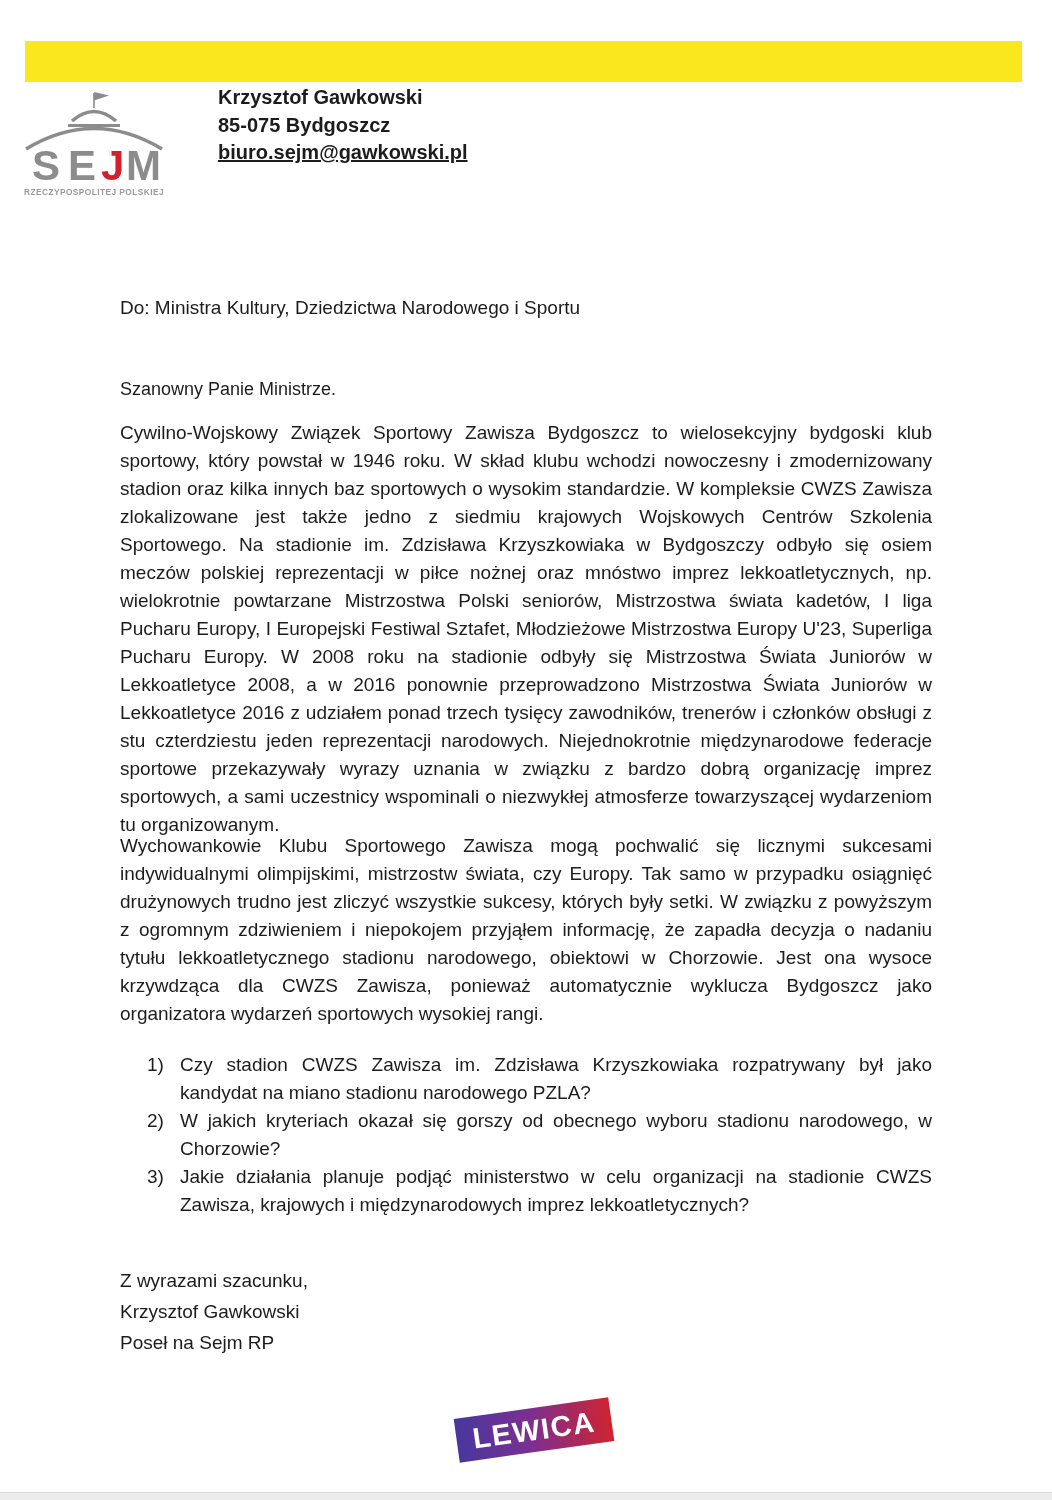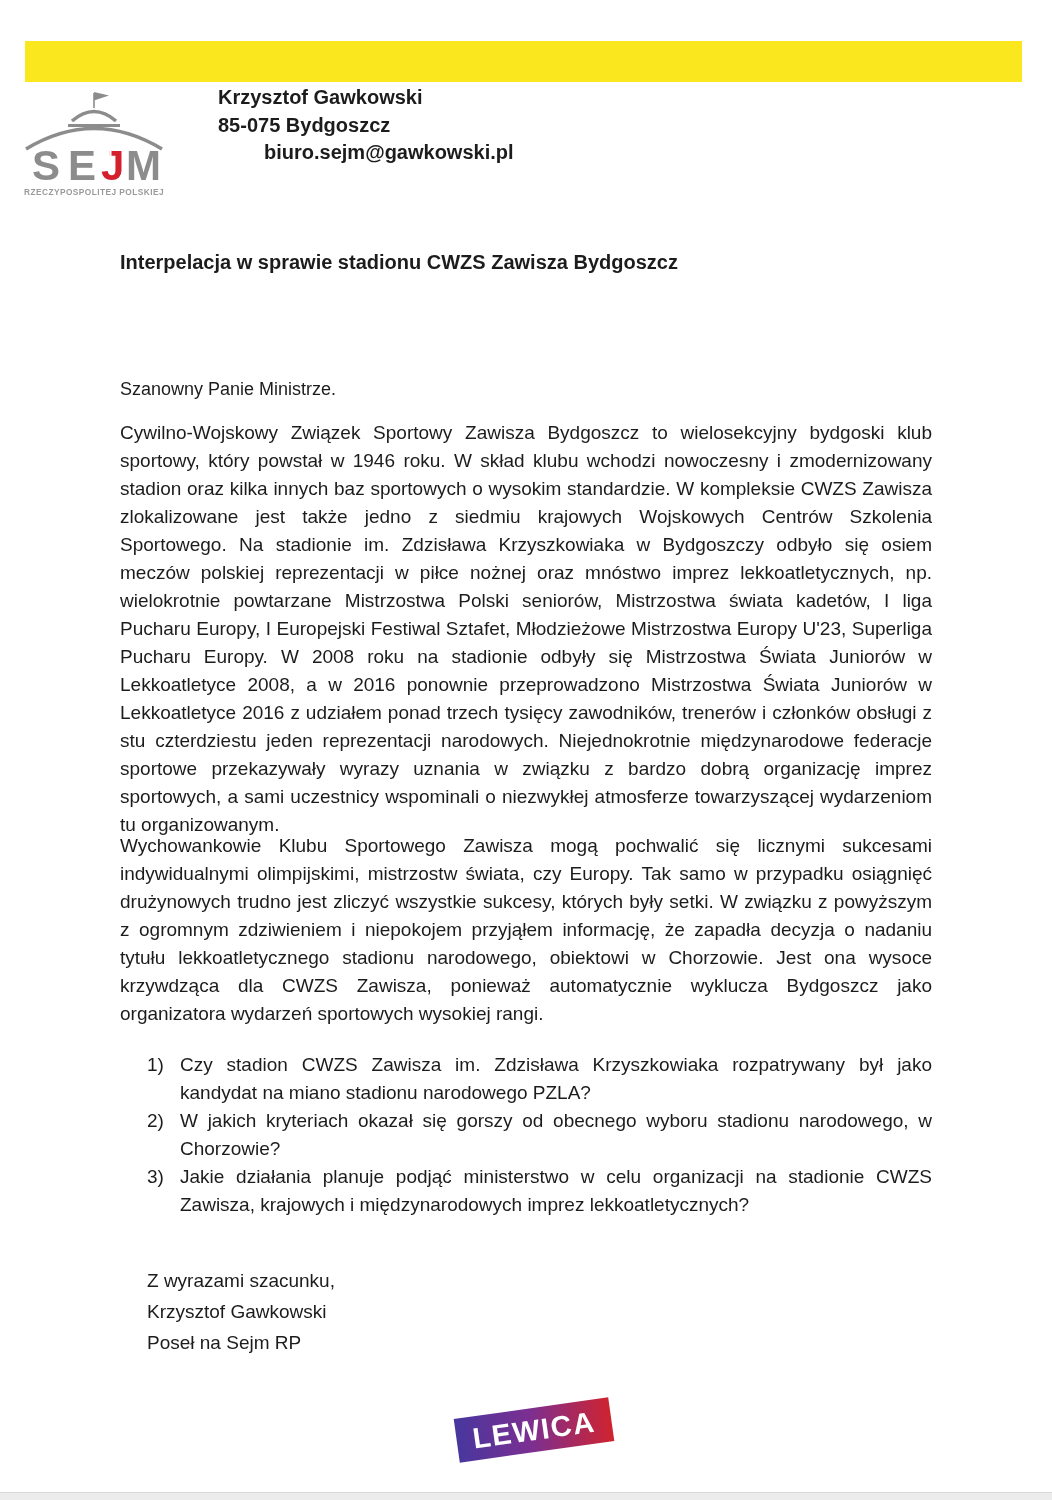--- a/index.html
+++ b/index.html
@@ -16,21 +16,21 @@
     width:997px;height:41px;
     background:#FAE71E;
   }
   .logo{
     position:absolute;left:22px;top:84px;width:150px;height:118px;
   }
   .sender{
     position:absolute;left:218px;top:84px;
     font-size:20px;font-weight:bold;line-height:27.5px;
   }
-  .sender .email{margin-left:46px;}
+  .sender .email{text-decoration:underline;}
   .title{
     position:absolute;left:120px;top:251px;
     font-size:20px;font-weight:bold;
   }
   .recipient{
     position:absolute;left:120px;top:297px;
     font-size:19px;
   }
   .salutation{
     position:absolute;left:120px;top:379px;
@@ -48,21 +48,21 @@
   }
   .q-list{
     position:absolute;left:147px;top:1051px;width:785px;
     font-size:19px;line-height:28px;
   }
   .q-item{display:flex;}
   .q-num{flex:0 0 33px;}
   .q-text{flex:1;text-align:justify;}
   .closing{
     position:absolute;left:120px;top:1265px;
-    font-size:19px;line-height:31px;margin-left:27px;
+    font-size:19px;line-height:31px;
   }
   .lewica-wrap{
     position:absolute;left:452px;top:1396px;width:170px;height:72px;
   }
   .lewica-band{
     position:absolute;left:4px;top:12px;
     width:156px;height:44px;
     background:linear-gradient(93deg,#47379E 0%,#7C2F91 48%,#D0232E 100%);
     transform:rotate(-8deg);
     display:flex;align-items:center;justify-content:center;
@@ -97,22 +97,22 @@
       <text x="2" y="108" font-size="9.5" font-weight="bold" fill="#9A9A9A" letter-spacing="0.5" textLength="140" lengthAdjust="spacingAndGlyphs">RZECZYPOSPOLITEJ POLSKIEJ</text>
     </svg>
   </div>
 
   <div class="sender">
     <div>Krzysztof Gawkowski</div>
     <div>85-075 Bydgoszcz</div>
     <div class="email">biuro.sejm@gawkowski.pl</div>
   </div>
 
-  <div class="title">Interpelacja w sprawie stadionu CWZS Zawisza Bydgoszcz</div>
 
+  <div class="recipient">Do: Ministra Kultury, Dziedzictwa Narodowego i Sportu</div>
 
   <div class="salutation">Szanowny Panie Ministrze.</div>
 
   <div class="body-par par1">Cywilno-Wojskowy Związek Sportowy Zawisza Bydgoszcz to wielosekcyjny bydgoski klub sportowy, który powstał w 1946 roku. W skład klubu wchodzi nowoczesny i zmodernizowany  stadion oraz kilka innych baz sportowych o wysokim standardzie. W kompleksie CWZS Zawisza zlokalizowane jest także jedno z siedmiu krajowych Wojskowych Centrów Szkolenia Sportowego. Na stadionie im. Zdzisława Krzyszkowiaka w Bydgoszczy odbyło się osiem meczów polskiej reprezentacji w piłce nożnej oraz mnóstwo imprez lekkoatletycznych, np. wielokrotnie powtarzane Mistrzostwa Polski seniorów, Mistrzostwa świata kadetów, I liga Pucharu Europy, I Europejski Festiwal Sztafet, Młodzieżowe Mistrzostwa Europy U'23, Superliga Pucharu Europy.  W 2008 roku na stadionie odbyły się Mistrzostwa Świata Juniorów w Lekkoatletyce 2008, a w 2016 ponownie przeprowadzono Mistrzostwa Świata Juniorów w Lekkoatletyce 2016 z udziałem ponad trzech tysięcy zawodników, trenerów i członków obsługi z stu czterdziestu jeden reprezentacji narodowych. Niejednokrotnie międzynarodowe federacje sportowe przekazywały wyrazy uznania w związku z bardzo dobrą organizację imprez sportowych, a sami uczestnicy wspominali o niezwykłej atmosferze towarzyszącej wydarzeniom tu organizowanym.</div>
 
   <div class="body-par par2">Wychowankowie Klubu Sportowego Zawisza mogą pochwalić się licznymi sukcesami indywidualnymi olimpijskimi, mistrzostw świata, czy Europy. Tak samo w przypadku osiągnięć drużynowych trudno jest zliczyć wszystkie sukcesy, których były setki. W związku z powyższym z ogromnym zdziwieniem i niepokojem przyjąłem informację, że zapadła decyzja o nadaniu tytułu lekkoatletycznego stadionu narodowego, obiektowi w Chorzowie.  Jest ona wysoce krzywdząca dla CWZS Zawisza, ponieważ automatycznie wyklucza Bydgoszcz jako organizatora wydarzeń sportowych wysokiej rangi.</div>
 
 
   <div class="q-list">
     <div class="q-item">

